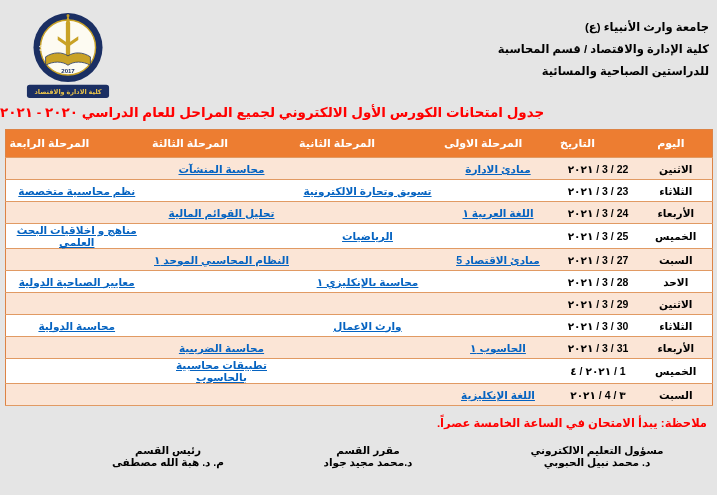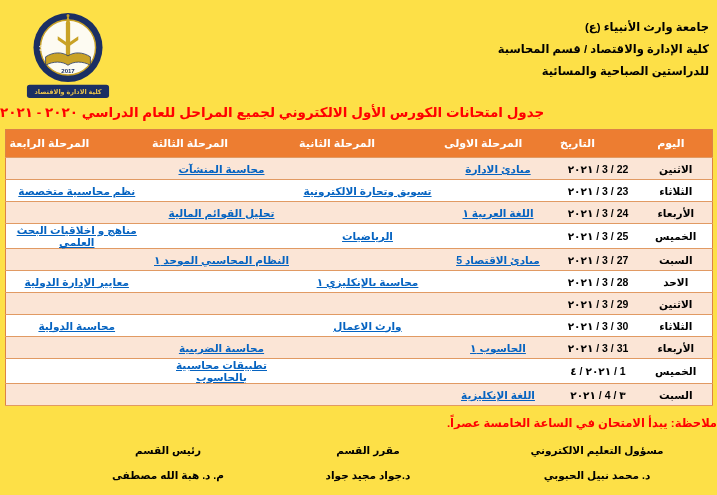--- a/index.html
+++ b/index.html
@@ -1,17 +1,17 @@
 <!DOCTYPE html>
 <html lang="ar" dir="rtl" style="--accent: #ED7D31; --peach: #FBE5D6; --border: #E19A63; --link: #0563C1; --red: #FF0000; --logo_navy: #1B2F63; --logo_gold: #C9A227;"><head>
 <meta charset="utf-8">
 <style>
   html,body{margin:0;padding:0;background:#fff;}
   .page{
-    width:717px;height:495px;background:#fde047;position:relative;overflow:hidden;
+    width:717px;height:495px;background:#e5e5e5;position:relative;overflow:hidden;
     font-family:"Liberation Sans","DejaVu Sans",sans-serif;color:#000;direction:rtl;
   }
   
   .hdr{display:flex;justify-content:space-between;align-items:flex-start;padding:8px 8px 0 12px;height:100px;box-sizing:border-box;}
   .org{text-align:right;font-weight:bold;font-size:11.5px;line-height:22px;padding-top:8px;}
   .logo{width:112px;height:94px;flex:0 0 auto;}
   .logo svg{width:112px;height:94px;display:block;}
   
   .title{text-align:left;color:var(--red,#FF0000);font-weight:bold;font-size:13.5px;margin-top:4px;letter-spacing:0;}
   
@@ -23,24 +23,24 @@
   table.sched th.day-h{text-align:right;padding-right:27px;}
   table.sched td{
     height:21px;padding:0 3px;border-top:1px solid #E19A63;border-bottom:1px solid #E19A63;
     font-size:10.5px;font-weight:bold;text-align:center;background:#fff;vertical-align:middle;
   }
   table.sched tr.alt td{background:var(--peach,#FBE5D6);}
   td.day{text-align:right;padding-right:10px;}
   td.date{direction:ltr;text-align:center;white-space:nowrap;}
   .lnk{color:var(--link,#0563C1);text-decoration:underline;cursor:pointer;text-align:center;}
   
-  .note{color:var(--red,#FF0000);font-weight:bold;font-size:11.5px;text-align:right;padding:10px 0 0 0;}
+  .note{color:var(--red,#FF0000);font-weight:bold;font-size:11.5px;text-align:right;padding:10px 10px 0 0;}
   
   .sigs{display:grid;grid-template-columns:240px 218px 182px;margin-top:14px;text-align:center;font-weight:bold;font-size:10.5px;}
-  .sig .role{margin-bottom:13px;}
+  .sig .role{}
 </style>
 </head>
 <body>
 
 <div class="page">
 
   <div class="hdr">
     <div class="org">
       <div>جامعة وارث الأنبياء (ع)</div>
       <div>كلية الإدارة والاقتصاد / قسم المحاسبة</div>
@@ -128,21 +128,21 @@
           <td></td>
           <td><span class="lnk">النظام المحاسبي الموحد ١</span></td>
           <td></td>
         </tr>
         <tr>
           <td class="day">الاحد</td>
           <td class="date">٢٠٢١ / 3 / 28</td>
           <td></td>
           <td><span class="lnk">محاسبة بالإنكليزي ١</span></td>
           <td></td>
-          <td><span class="lnk">معايير الإدارة الدولية</span></td>
+          <td><span class="lnk">معايير الصباحية الدولية</span></td>
         </tr>
         <tr class="alt">
           <td class="day">الاثنين</td>
           <td class="date">٢٠٢١ / 3 / 29</td>
           <td></td>
           <td></td>
           <td></td>
           <td></td>
         </tr>
         <tr>
@@ -182,21 +182,21 @@
 
   <div class="note">ملاحظة: يبدأ الامتحان في الساعة الخامسة عصراً.</div>
 
   <div class="sigs">
     <div class="sig">
       <div class="role">مسؤول التعليم الالكتروني</div>
       <div class="name">د. محمد نبيل الحبوبي</div>
     </div>
     <div class="sig">
       <div class="role">مقرر القسم</div>
-      <div class="name">د.جواد مجيد جواد</div>
+      <div class="name">د.محمد مجيد جواد</div>
     </div>
     <div class="sig">
       <div class="role">رئيس القسم</div>
       <div class="name">م. د. هبة الله مصطفى</div>
     </div>
   </div>
 
 </div>
 
 </body></html>

